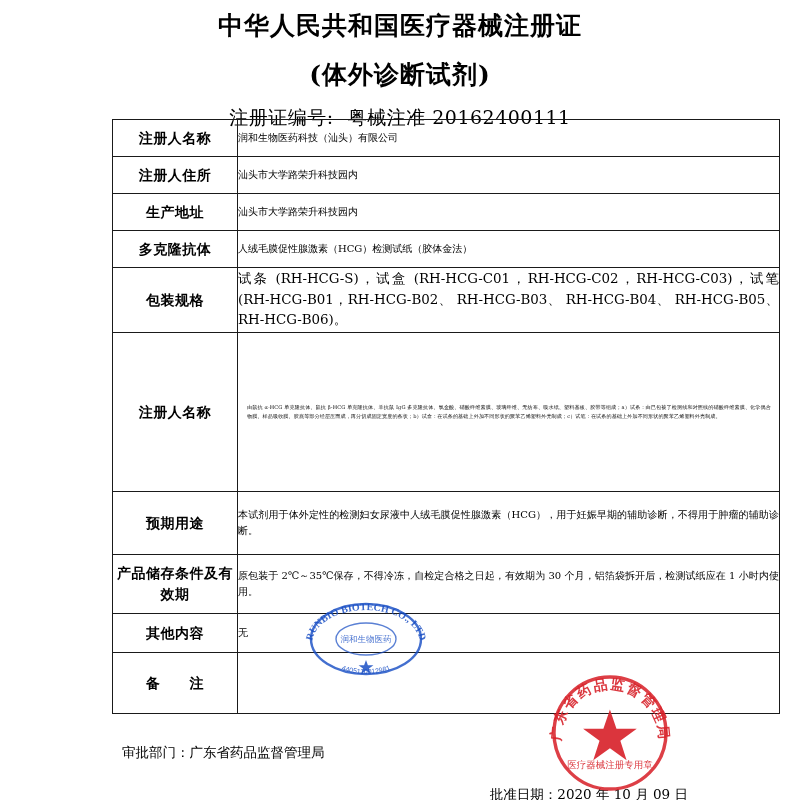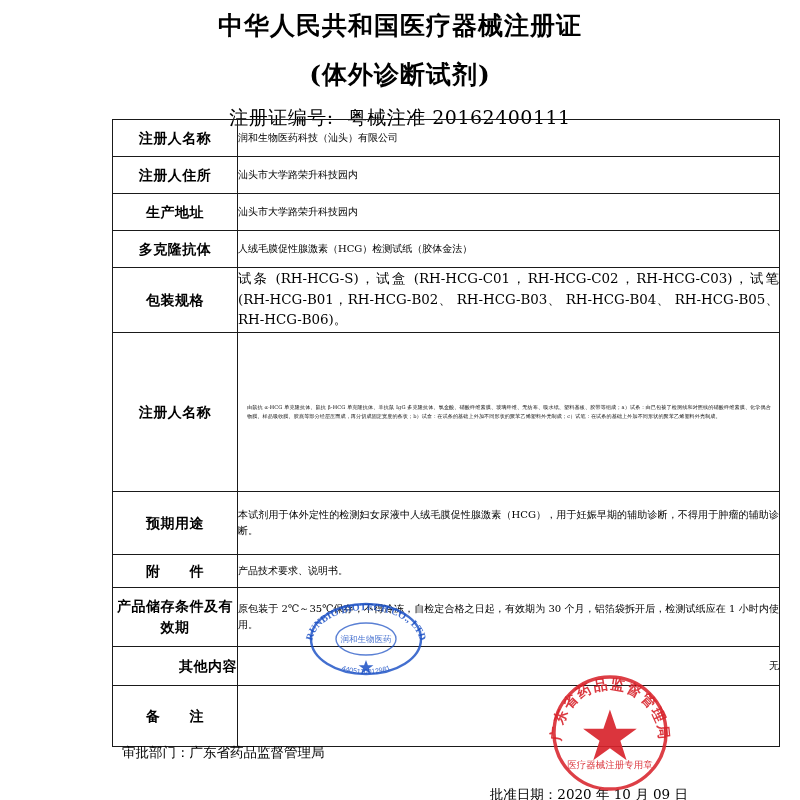--- a/index.html
+++ b/index.html
@@ -104,21 +104,21 @@
 
   .row-name td,
   .row-addr td,
   .row-prodaddr td,
   .row-prodname td { height: 36px; }
 
   .row-pkg td { height: 64px; }
   .row-purpose td { height: 62px; }
   .row-attach td { height: 32px; }
   .row-storage td { height: 58px; }
-  .row-other td { height: 38px; text-align: right; }
+  .row-other td { height: 38px; }
   .row-remark td { height: 60px; }
 
   
   .footer {
     position: absolute;
     left: 112px;
     top: 742px;
     width: 576px;
     font-family: "DejaVu Serif", "Liberation Serif", serif;
     font-size: 13.5px;
@@ -188,24 +188,20 @@
         <td class="lbl">包装规格</td>
         <td class="val mono-ish">试条 (RH-HCG-S)，试盒 (RH-HCG-C01，RH-HCG-C02，RH-HCG-C03)，试笔 (RH-HCG-B01，RH-HCG-B02、 RH-HCG-B03、 RH-HCG-B04、 RH-HCG-B05、 RH-HCG-B06)。</td>
       </tr>
       <tr class="row-components">
         <td class="lbl">注册人名称</td>
         <td class="val tiny">由鼠抗 α-HCG 单克隆抗体、鼠抗 β-HCG 单克隆抗体、羊抗鼠 IgG 多克隆抗体、氯金酸、硝酸纤维素膜、玻璃纤维、无纺布、吸水纸、塑料基板、胶带等组成；a）试条：由已包被了检测线和对照线的硝酸纤维素膜、化学偶合物膜、样品吸收膜、胶底等部分经层压而成，再分切成固定宽度的条状；b）试盒：在试条的基础上外加不同形状的聚苯乙烯塑料外壳制成；c）试笔：在试条的基础上外加不同形状的聚苯乙烯塑料外壳制成。</td>
       </tr>
       <tr class="row-purpose">
         <td class="lbl">预期用途</td>
         <td class="val">本试剂用于体外定性的检测妇女尿液中人绒毛膜促性腺激素（HCG），用于妊娠早期的辅助诊断，不得用于肿瘤的辅助诊断。</td>
-      </tr>
-      <tr class="row-attach">
-        <td class="lbl">附　　件</td>
-        <td class="val">产品技术要求、说明书。</td>
       </tr>
       <tr class="row-storage">
         <td class="lbl">产品储存条件及有效期</td>
         <td class="val">原包装于 2℃～35℃保存，不得冷冻，自检定合格之日起，有效期为 30 个月，铝箔袋拆开后，检测试纸应在 1 小时内使用。</td>
       </tr>
       <tr class="row-other">
         <td class="lbl">其他内容</td>
         <td class="val">无</td>
       </tr>
       <tr class="row-remark">

